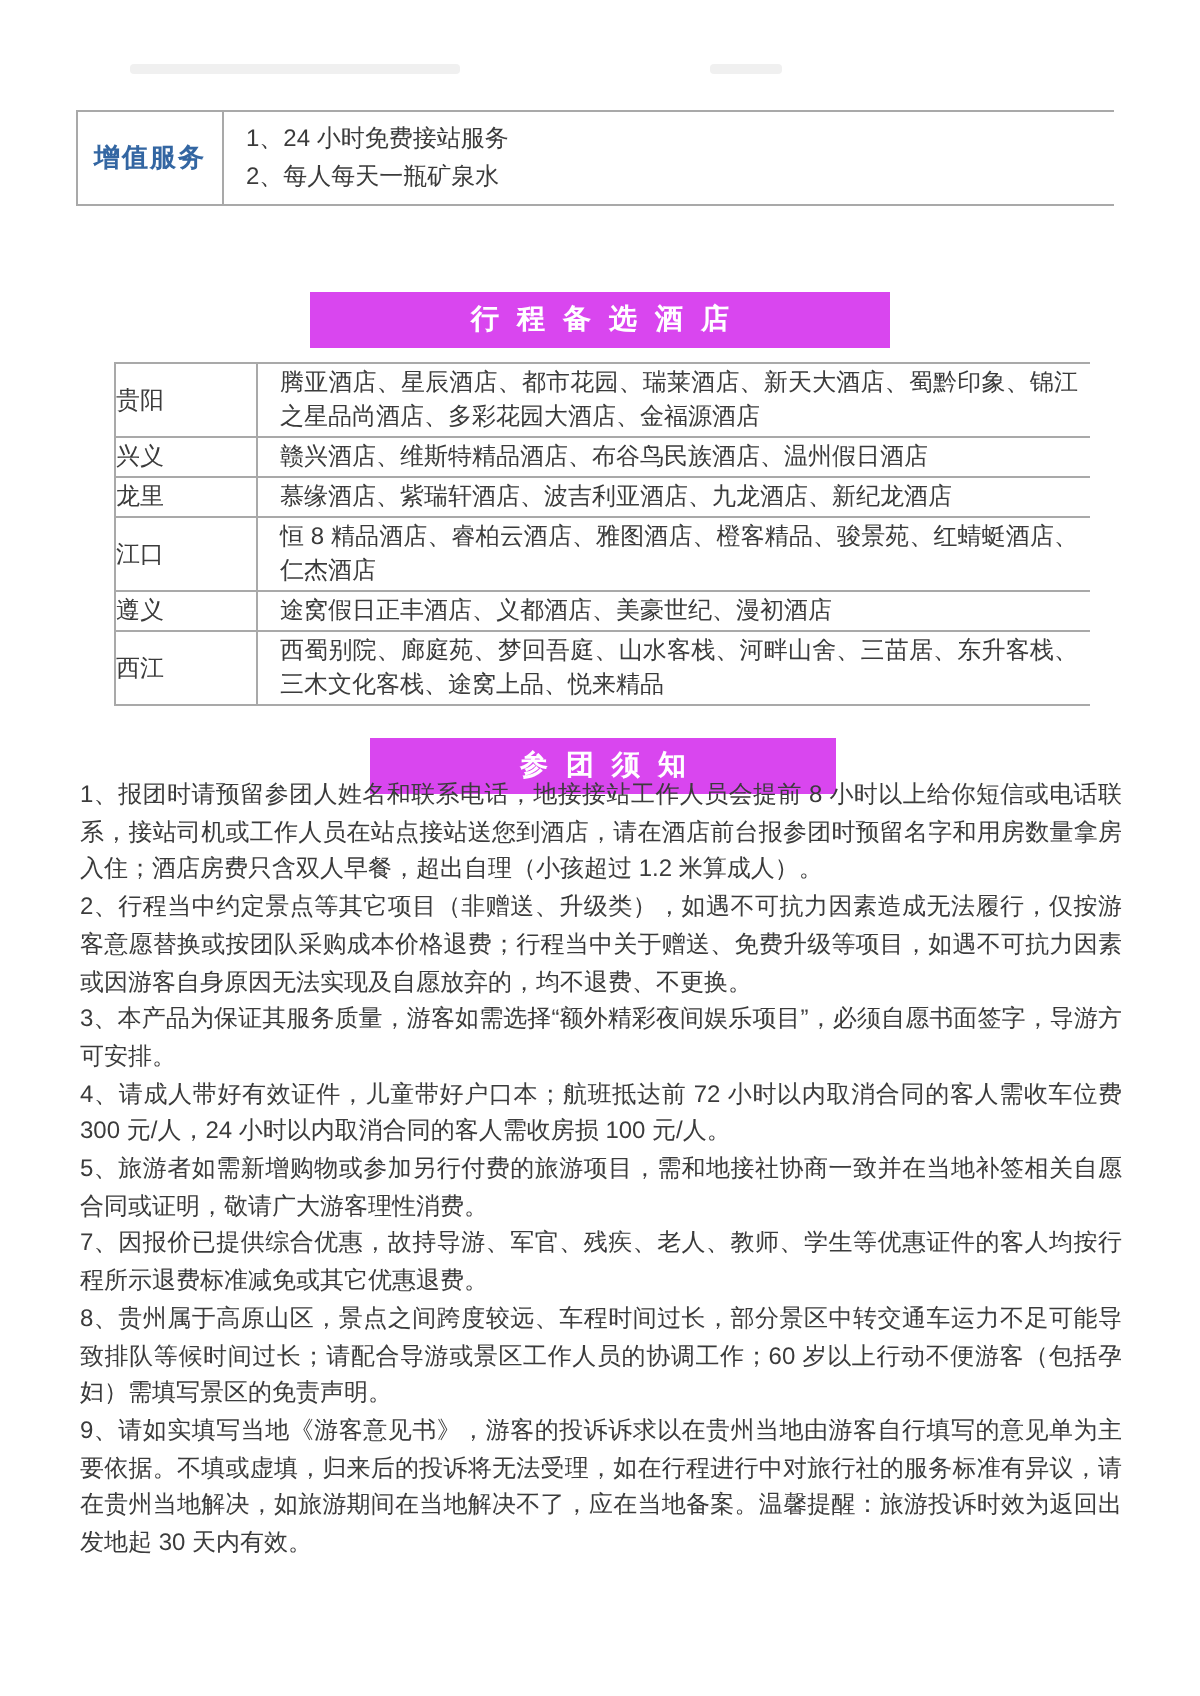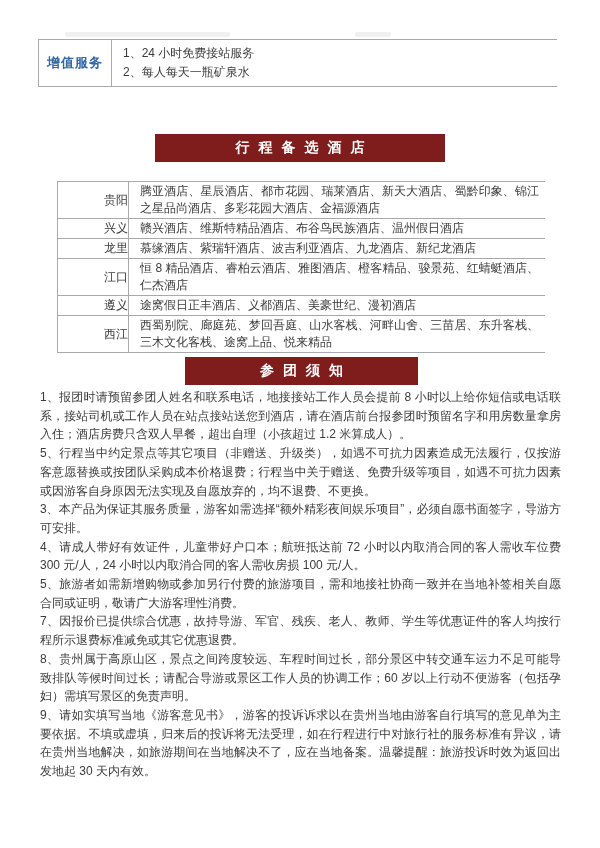--- a/index.html
+++ b/index.html
@@ -7,51 +7,51 @@
     position:relative;width:600px;height:848px;background:#ffffff;overflow:hidden;
     font-family:"Liberation Sans","DejaVu Sans",sans-serif;color:#3b3b3b;
   }
   
   .artifact{position:absolute;top:32px;height:5px;background:#f0f0f0;border-radius:2px;}
   .artifact.a1{left:65px;width:165px;}
   .artifact.a2{left:355px;width:36px;}
 
   
   .vas-table{
-    position:absolute;left:38px;top:39px;width:519px;box-sizing:border-box;
+    position:absolute;left:38px;top:55px;width:519px;box-sizing:border-box;
     display:flex;border:1px solid #a9a9a9;border-right:none;
   }
   .vas-label{
     width:72px;flex:0 0 72px;border-right:1px solid #a9a9a9;
     display:flex;align-items:center;justify-content:center;
     color:#3366a2;font-weight:bold;font-size:13px;letter-spacing:1px;
   }
   .vas-items{flex:1;padding:4px 4px 4px 11px;font-size:12px;line-height:19px;}
 
   
   .section-bar{
-    position:absolute;height:28px;background:#7f1d1d;color:#ffffff;
+    position:absolute;height:28px;background:#d946ef;color:#ffffff;
     font-size:14px;font-weight:bold;letter-spacing:9px;
-    display:flex;align-items:center;justify-content:center;text-indent:9px;
+    display:flex;align-items:center;justify-content:center;text-indent:9px;margin-top:12px;
   }
   .bar-hotels{left:155px;top:134px;width:290px;}
   .bar-notice{left:185px;top:357px;width:233px;font-family:Liberation Mono, monospace;}
 
   
   .hotel-table{
     position:absolute;left:57px;top:181px;width:488px;
     border-collapse:collapse;table-layout:fixed;font-size:12px;
   }
   .hotel-table th,.hotel-table td{
     border:1px solid #a9a9a9;border-right:none;
     line-height:17px;padding:1px 0;vertical-align:middle;
   }
   .hotel-table th{color:#3366a2;font-size:12.5px;font-weight:bold;text-align:center;}
   .col-region{width:71px;}
-  td.region-cell{text-align:right;}
+  td.region-cell{text-align:left;}
   td.hotels-cell{padding:1px 6px 1px 11px;text-align:justify;}
 
   
   .notes{
     position:absolute;left:40px;top:388px;width:521px;
     font-size:12px;line-height:18.7px;text-align:justify;
   }
   .notes p{margin:0;}
 </style>
 </head>
@@ -102,21 +102,21 @@
       <td class="region-cell">西江</td>
       <td class="hotels-cell">西蜀别院、廊庭苑、梦回吾庭、山水客栈、河畔山舍、三苗居、东升客栈、三木文化客栈、途窝上品、悦来精品</td>
     </tr>
   </tbody>
     </table>
 
   <div class="section-bar bar-notice">参团须知</div>
 
   <div class="notes">
     <p>1、报团时请预留参团人姓名和联系电话，地接接站工作人员会提前 8 小时以上给你短信或电话联系，接站司机或工作人员在站点接站送您到酒店，请在酒店前台报参团时预留名字和用房数量拿房入住；酒店房费只含双人早餐，超出自理（小孩超过 1.2 米算成人）。</p>
-    <p>5、行程当中约定景点等其它项目（非赠送、升级类），如遇不可抗力因素造成无法履行，仅按游客意愿替换或按团队采购成本价格退费；行程当中关于赠送、免费升级等项目，如遇不可抗力因素或因游客自身原因无法实现及自愿放弃的，均不退费、不更换。</p>
+    <p>2、行程当中约定景点等其它项目（非赠送、升级类），如遇不可抗力因素造成无法履行，仅按游客意愿替换或按团队采购成本价格退费；行程当中关于赠送、免费升级等项目，如遇不可抗力因素或因游客自身原因无法实现及自愿放弃的，均不退费、不更换。</p>
     <p>3、本产品为保证其服务质量，游客如需选择“额外精彩夜间娱乐项目”，必须自愿书面签字，导游方可安排。</p>
     <p>4、请成人带好有效证件，儿童带好户口本；航班抵达前 72 小时以内取消合同的客人需收车位费 300 元/人，24 小时以内取消合同的客人需收房损 100 元/人。</p>
     <p>5、旅游者如需新增购物或参加另行付费的旅游项目，需和地接社协商一致并在当地补签相关自愿合同或证明，敬请广大游客理性消费。</p>
     <p>7、因报价已提供综合优惠，故持导游、军官、残疾、老人、教师、学生等优惠证件的客人均按行程所示退费标准减免或其它优惠退费。</p>
     <p>8、贵州属于高原山区，景点之间跨度较远、车程时间过长，部分景区中转交通车运力不足可能导致排队等候时间过长；请配合导游或景区工作人员的协调工作；60 岁以上行动不便游客（包括孕妇）需填写景区的免责声明。</p>
     <p>9、请如实填写当地《游客意见书》，游客的投诉诉求以在贵州当地由游客自行填写的意见单为主要依据。不填或虚填，归来后的投诉将无法受理，如在行程进行中对旅行社的服务标准有异议，请在贵州当地解决，如旅游期间在当地解决不了，应在当地备案。温馨提醒：旅游投诉时效为返回出发地起 30 天内有效。</p>
   </div>
 
 </div>
 

